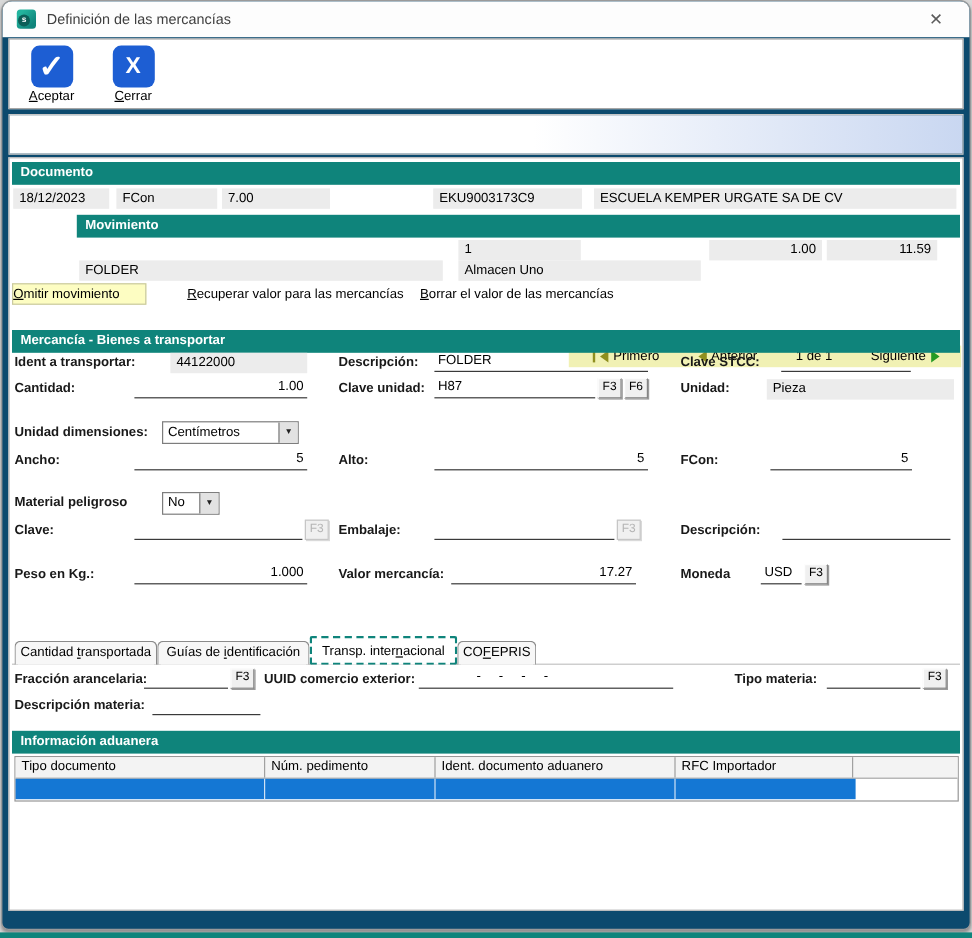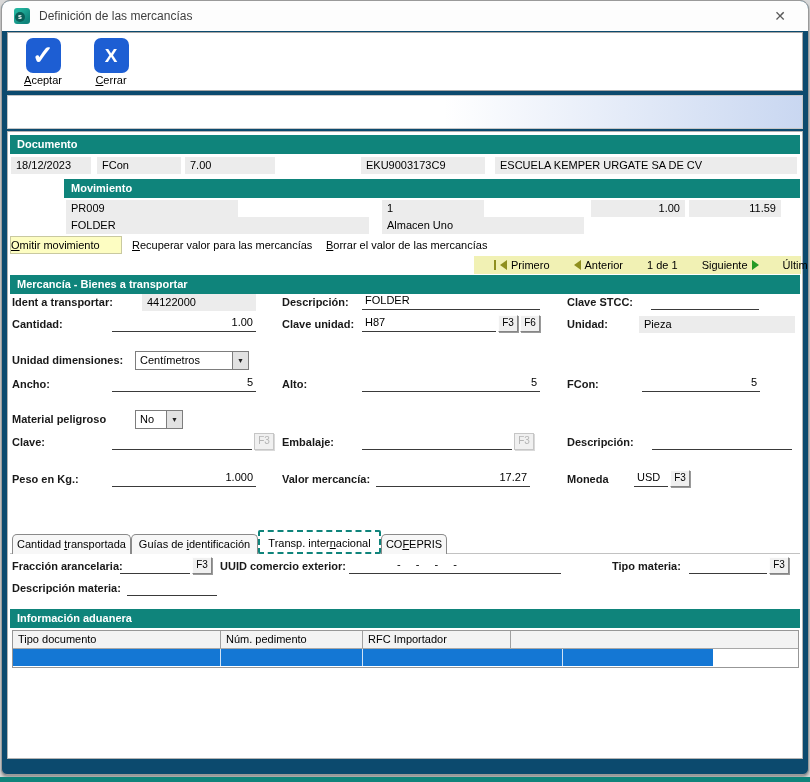--- a/index.html
+++ b/index.html
@@ -41,23 +41,23 @@
   .gbox.num { text-align:right; }
   .lbl { position:absolute; font-weight:bold; font-size:11px; color:#191919; white-space:nowrap; }
   .ul { position:absolute; height:16px; border-bottom:1px solid #3a3a3a; font-size:11px; padding:0 3px; white-space:nowrap; }
   .ul.num { text-align:right; }
   .fbtn { position:absolute; width:20px; height:17px; background:#f0f0f0; border:1px solid #858585; border-top-color:#fdfdfd; border-left-color:#fdfdfd; box-shadow:1px 1px 0 #9a9a9a; font-size:10px; text-align:center; line-height:14px; color:#000; cursor:pointer; }
   .fbtn.disabled { color:#b5b5b5; border-color:#c6c6c6; box-shadow:1px 1px 0 #d9d9d9; cursor:default; }
   .dd { position:absolute; height:19px; border:1px solid #7d7d7d; background:#fff; display:flex; cursor:pointer; }
   .dd-txt { flex:1; font-size:11px; padding:2px 4px; white-space:nowrap; overflow:hidden; }
   .dd-btn { width:16px; background:#e2e2e2; border-left:1px solid #7d7d7d; font-size:7px; display:flex; align-items:center; justify-content:center; color:#222; }
   .action-box { position:absolute; height:18px; background:#fdfdc2; border:1px solid #c9c9a0; font-size:11px; text-align:left; padding-top:2px; cursor:pointer; }
-  .action-link { position:absolute; font-size:11px; color:#000; cursor:pointer; white-space:nowrap; }
-  
-  .navbar { position:absolute; height:18px; background:#f1f1b4; display:flex; align-items:center; padding:0 10px; gap:4px; font-size:11px; }
+  .action-link { position:absolute; font-size:11px; color:#000; cursor:pointer; white-space:nowrap;margin-left:24px; }
+  
+  .navbar { position:absolute; height:18px; background:#f1f1b4; display:flex; align-items:center; padding:0 10px; gap:12px; font-size:11px;margin-top:32px; }
   .nav-item { display:inline-flex; align-items:center; gap:4px; cursor:pointer; padding:0 10px; white-space:nowrap; }
   .tri-l { width:0; height:0; border-top:5px solid transparent; border-bottom:5px solid transparent; border-right:7px solid #8f8f1f; }
   .tri-r { width:0; height:0; border-top:5px solid transparent; border-bottom:5px solid transparent; border-left:7px solid #259a25; }
   .bar-l { width:2px; height:10px; background:#8f8f1f; }
   
   .capture-btn { position:absolute; width:118px; height:24px; background:#ffffc8; border:2px dashed #0f847b; font-size:11px; text-align:center; padding-top:4px; cursor:pointer; }
   
   .tabstrip { position:absolute; left:2px; top:401px; width:790px; height:21px;text-decoration:underline; }
   .tabstrip:after { content:""; position:absolute; left:0; right:0; bottom:0; border-bottom:1px solid #c2c2c2; }
   .tab { position:absolute; top:1px; height:20px; border:1px solid #8a8a8a; border-bottom:none; border-radius:5px 5px 0 0; background:#f7f7f7; text-align:center; font-size:11px; padding-top:3px; cursor:pointer; white-space:nowrap; z-index:1; }
@@ -99,21 +99,20 @@
   <div class="content">
 
     <div class="hdr" style="left:2px;top:3px;width:790px;">Documento</div>
     <div class="gbox" style="left:3px;top:25px;width:80px;">18/12/2023</div>
     <div class="gbox" style="left:89px;top:25px;width:84px;">FCon</div>
     <div class="gbox" style="left:177px;top:25px;width:90px;">7.00</div>
     <div class="gbox" style="left:353px;top:25px;width:124px;">EKU9003173C9</div>
     <div class="gbox" style="left:487px;top:25px;width:302px;">ESCUELA KEMPER URGATE SA DE CV</div>
 
     <div class="hdr" style="left:56px;top:47px;width:736px;">Movimiento</div>
-    <div class="gbox" style="left:58px;top:68px;width:172px;">PR009</div>
     <div class="gbox" style="left:374px;top:68px;width:102px;">1</div>
     <div class="gbox num" style="left:583px;top:68px;width:94px;">1.00</div>
     <div class="gbox num" style="left:681px;top:68px;width:92px;">11.59</div>
     <div class="gbox" style="left:58px;top:85px;width:303px;">FOLDER</div>
     <div class="gbox" style="left:374px;top:85px;width:202px;">Almacen Uno</div>
 
     <div class="action-box" style="left:2px;top:104px;width:112px;"><u>O</u>mitir movimiento</div>
     <div class="action-link" style="left:124px;top:107px;"><u>R</u>ecuperar valor para las mercancías</div>
     <div class="action-link" style="left:318px;top:107px;"><u>B</u>orrar el valor de las mercancías</div>
 
@@ -210,20 +209,21 @@
     <div class="fbtn" style="left:761px;top:425px;">F3</div>
 
     <div class="lbl" style="left:4px;top:450px;">Descripción materia:</div>
     <div class="ul" style="left:119px;top:448px;width:90px;"></div>
 
     <div class="hdr" style="left:2px;top:477px;width:790px;">Información aduanera</div>
     <div class="tbl-wrap">
       <div class="tbl-head">
         <div class="th" style="width:208px;">Tipo documento</div>
         <div class="th" style="width:142px;">Núm. pedimento</div>
+        <div class="th" style="width:200px;">Ident. documento aduanero</div>
         <div class="th" style="width:148px;">RFC Importador</div>
         <div class="th" style="flex:1;border-right:none;"></div>
       </div>
       <div class="sel-row">
         <div class="sel-cell" style="width:208px;"></div>
         <div class="sel-cell" style="width:142px;"></div>
         <div class="sel-cell" style="width:200px;"></div>
         <div class="sel-cell" style="width:150px;border-right:none;"></div>
       </div>
     </div>

